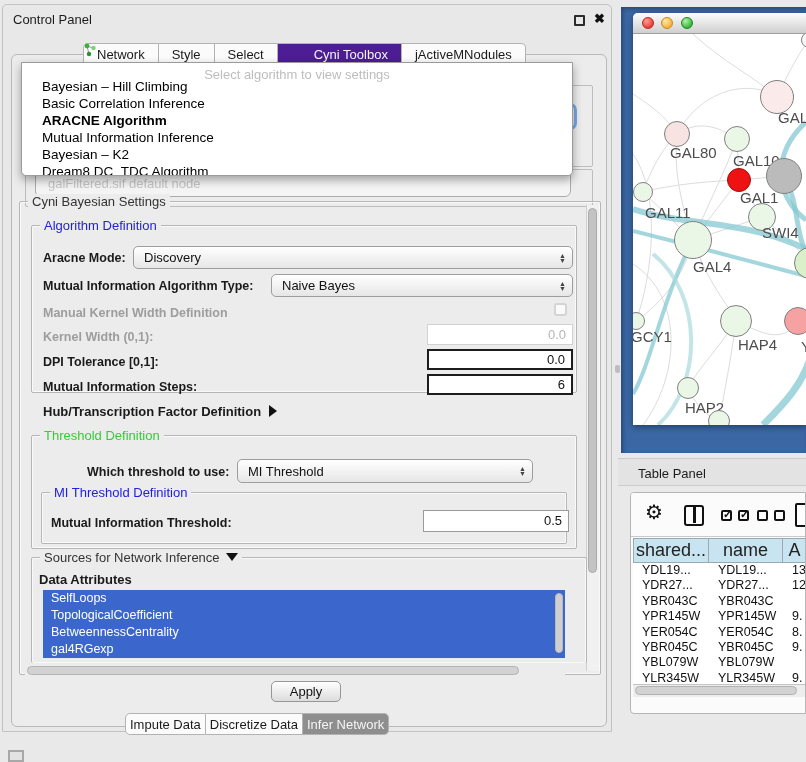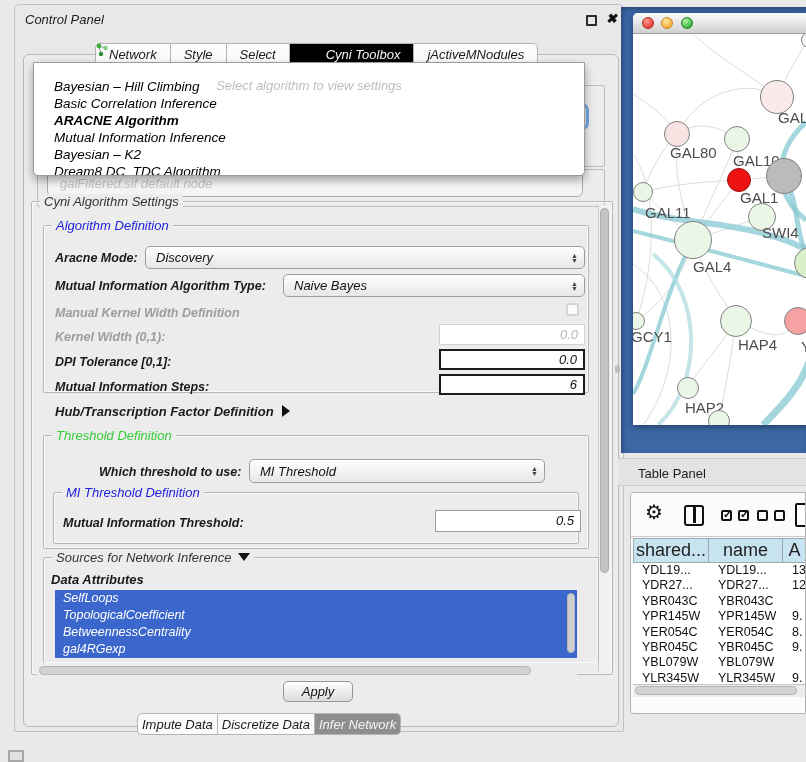--- a/index.html
+++ b/index.html
@@ -2,49 +2,49 @@
 <html><head>
 <meta charset="utf-8">
 <style>
   * { margin:0; padding:0; box-sizing:border-box; }
   html,body { width:806px; height:762px; }
   body { font-family:"Liberation Sans", sans-serif; background:#e9e9e9; }
   #stage { position:relative; width:806px; height:762px; overflow:hidden; background:#e9e9e9; }
   .abs { position:absolute; }
 
   
-  #cp { left:14px; top:4px; width:610px; height:728px; background:#e8e8e8;
-        border:1px solid #c2c2c2; border-radius:5px 5px 0 0;font-style:italic; }
+  #cp { left:2px; top:4px; width:610px; height:728px; background:#e8e8e8;
+        border:1px solid #c2c2c2; border-radius:5px 5px 0 0; }
   #cp-titlebar { left:0; top:0; width:100%; height:28px; }
   #cp-title { left:10px; top:7px; font-size:13px; color:#1c1c1c; }
   #cp-float { left:571px; top:10px; width:11px; height:11px; border:2px solid #2c2c2c; border-radius:1px; background:transparent; }
   #cp-close { left:591px; top:6px; font-size:13px; font-weight:700; color:#111; }
 
   
   #cp-content { left:8px; top:49px; width:596px; height:673px; background:#ececec;
                 border:1px solid #b9b9b9; border-radius:6px; }
 
   
   #top-tabs { left:80px; top:38px; height:22px; display:flex; z-index:20; }
   .tab { height:22px; padding:0 13px; display:flex; align-items:center; gap:5px;
          background:#fbfbfb; border:1px solid #b3b3b3; border-left:none; font-size:13px; color:#1a1a1a; }
   .tab:first-child { border-left:1px solid #b3b3b3; border-radius:5px 0 0 0; }
   .tab:last-child { border-radius:0 5px 0 0; }
-  .tab.selected { background:#000000; color:#f5f5f5;padding-left:36px; }
+  .tab.selected { background:#4c1d95; color:#f5f5f5;padding-left:36px; }
 
   
   .ghost-group { border:1px solid #bdbdbd; border-radius:2px; background:transparent; }
   #ghost-combo-focus { left:546px; top:98px; width:28px; height:27px; border:3px solid #76a9e6; border-radius:7px; background:#e9e9e9; }
   #ghost-combo2 { left:32px; top:166px; width:536px; height:26px; border:1px solid #ababab; border-radius:6px; background:#f4f4f4;
                   font-size:13px; color:#c4c4c4; line-height:24px; padding-left:12px; overflow:hidden; }
 
   
   #popup { left:18px; top:57px; width:552px; height:114px; background:#fff; border:1px solid #9b9b9b;
            border-radius:0 0 5px 5px; box-shadow:0 4px 10px rgba(0,0,0,.35); z-index:50; overflow:hidden; }
-  #popup-placeholder { width:100%; text-align:center; color:#bdbdbd; font-size:13px; padding-top:15px; height:15px; }
+  #popup-placeholder { width:100%; text-align:center; color:#bdbdbd; font-size:13px; padding-top:4px; height:15px; }
   .popup-option { font-size:13.5px; color:#000; height:17px; line-height:17px; padding-left:20px; white-space:nowrap; }
   .popup-option.bold { font-weight:700; }
 
   
   .groupbox { border:1px solid #b6b6b6; border-radius:2px; box-shadow:inset 0 0 0 1px rgba(255,255,255,.7); }
   .gb-title { position:absolute; top:-8px; left:8px; background:#ececec; padding:0 4px; font-size:13px; color:#333; white-space:nowrap; }
   .gb-title.blue { color:#2121dd; }
   .gb-title.green { color:#35cc35; }
 
   #settings-box { left:16px; top:196px; width:582px; height:474px; }
@@ -179,21 +179,21 @@
           <div class="popup-option">Bayesian – Hill Climbing</div>
           <div class="popup-option">Basic Correlation Inference</div>
           <div class="popup-option bold">ARACNE Algorithm</div>
           <div class="popup-option">Mutual Information Inference</div>
           <div class="popup-option">Bayesian – K2</div>
           <div class="popup-option">Dream8 DC_TDC Algorithm</div>
         </div>
     </div>
 
     <div class="abs groupbox" id="settings-box">
-      <span class="gb-title">Cyni Algorithm Settings</span>
+      <span class="gb-title">Cyni Bayesian Settings</span>
     </div>
     <div class="abs" id="settings-scroll-track"></div>
     <div class="abs" id="settings-scroll-thumb"></div>
 
     <div class="abs groupbox" id="algdef-box">
       <span class="gb-title blue">Algorithm Definition</span>
     </div>
     <div class="abs form-label" style="left:40px; top:246px;">Aracne Mode:</div>
     <div class="abs combobox" style="left:130px; top:241px; width:440px; height:23px;">
       <span>Discovery</span>

